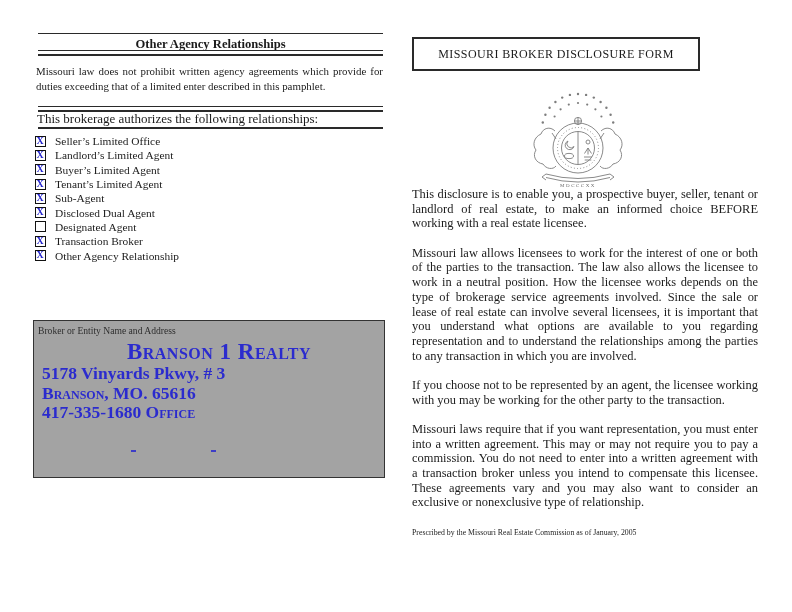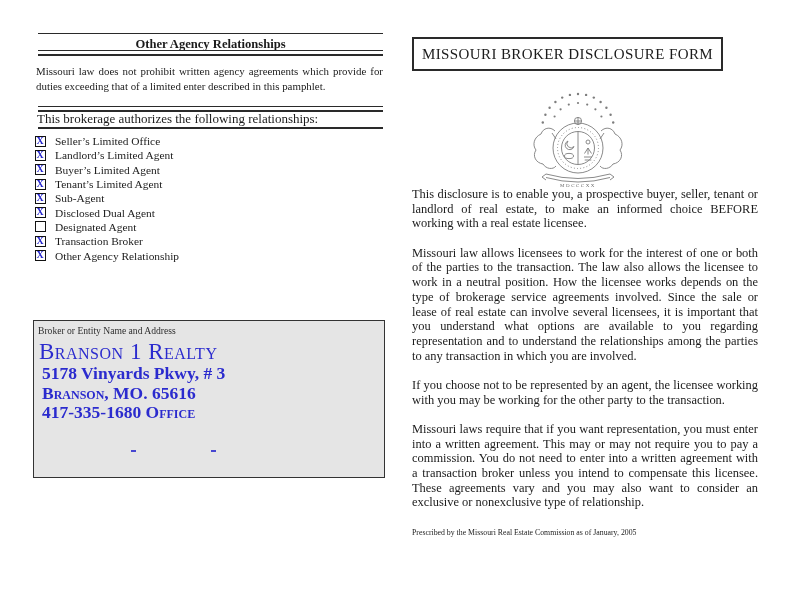--- a/index.html
+++ b/index.html
@@ -33,43 +33,44 @@
   }
   .check-x {
     position:absolute; top:-2px; left:0.5px;
     font-weight:bold; font-size:10px; line-height:12px;
     color:var(--check-blue,#2323cc);
   }
   .check-label { margin-left:9px; font-size:11.4px; }
 
   .broker-box {
     left:33px; top:320px; width:352px; height:158px;
-    border:1px solid #333; box-sizing:border-box; background:#e5e5e5;
+    border:1px solid #333; box-sizing:border-box; background:#a3a3a3;
   }
   .broker-label { margin:4px 0 0 4px; font-size:9.6px; color:#2e2e2e; }
   .broker-name {
-    margin:4px 0 0 5px; font-weight:normal; font-variant:small-caps;
+    margin:4px 0 0 20px; font-weight:bold; font-variant:small-caps;
     font-size:23px; line-height:24px; letter-spacing:0.5px;
     color:var(--accent-blue,#2b2bce);
+    text-align:center;
   }
   .broker-line {
     margin-left:8px; font-weight:bold; font-size:17.5px; line-height:19.5px;
     color:var(--accent-blue,#2b2bce);
   }
   .sc { font-variant:small-caps; }
   .blue-mark {
     position:absolute; width:5px; height:2px; top:129px;
     background:var(--accent-blue,#2b2bce); opacity:.85;
   }
 
   
   .title-box {
-    left:412px; top:37px; width:311px; height:34px; box-sizing:border-box;
+    left:412px; top:37px; width:288px; height:34px; box-sizing:border-box;
     border:2px solid #2a2a2a; display:flex; align-items:center; justify-content:center;
-    font-size:15px; letter-spacing:0.4px; white-space:nowrap;
+    font-size:12px; letter-spacing:0.4px; white-space:nowrap;
   }
   .seal-wrap { left:522px; top:86px; width:112px; height:104px; }
   .right-text {
     left:412px; top:187px; width:346px;
     font-size:12.45px; line-height:14.7px; text-align:justify;
   }
   .right-text p { margin:0 0 14.6px 0; }
   .footer-note { font-size:7.8px; text-align:left; margin-top:16px; color:#222; }
 </style>
 </head>

